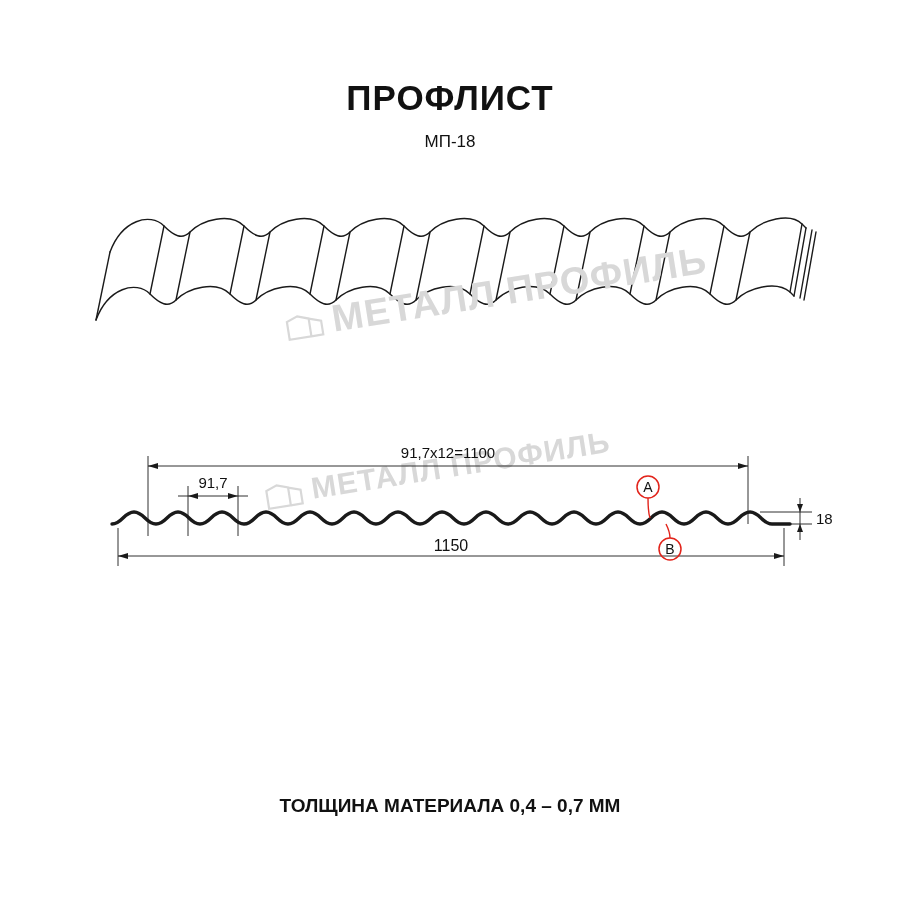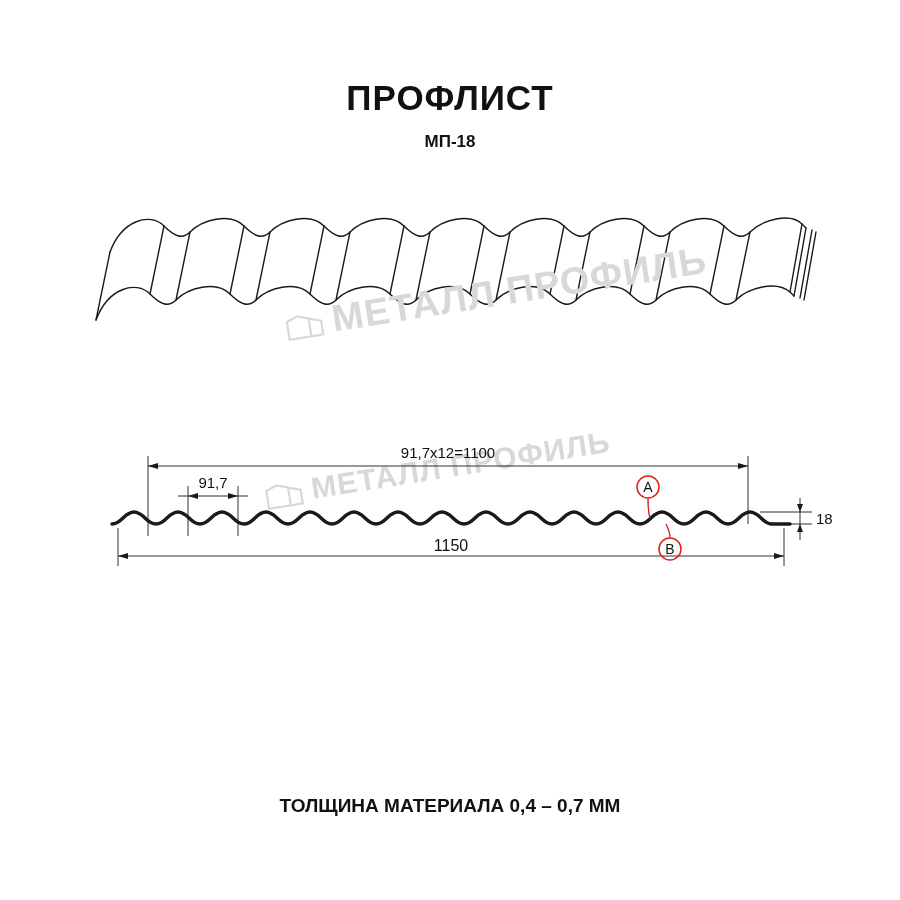--- a/index.html
+++ b/index.html
@@ -30,21 +30,21 @@
     letter-spacing: 1px;
     color: #111111;
   }
   .subtitle {
     position: absolute;
     top: 132px;
     left: 0;
     width: 900px;
     text-align: center;
     font-size: 17px;
-    font-weight: bold;
+    font-weight: normal;
     color: #111111;
   }
   .footer {
     position: absolute;
     top: 795px;
     left: 0;
     width: 900px;
     text-align: center;
     font-size: 19px;
     font-weight: bold;

